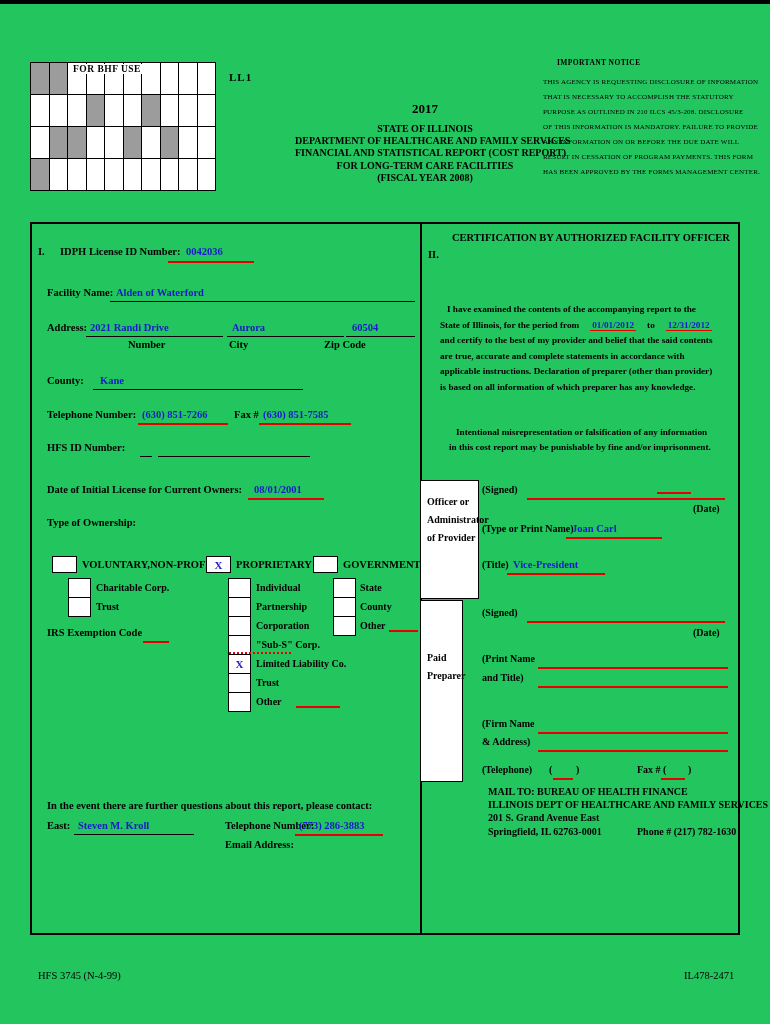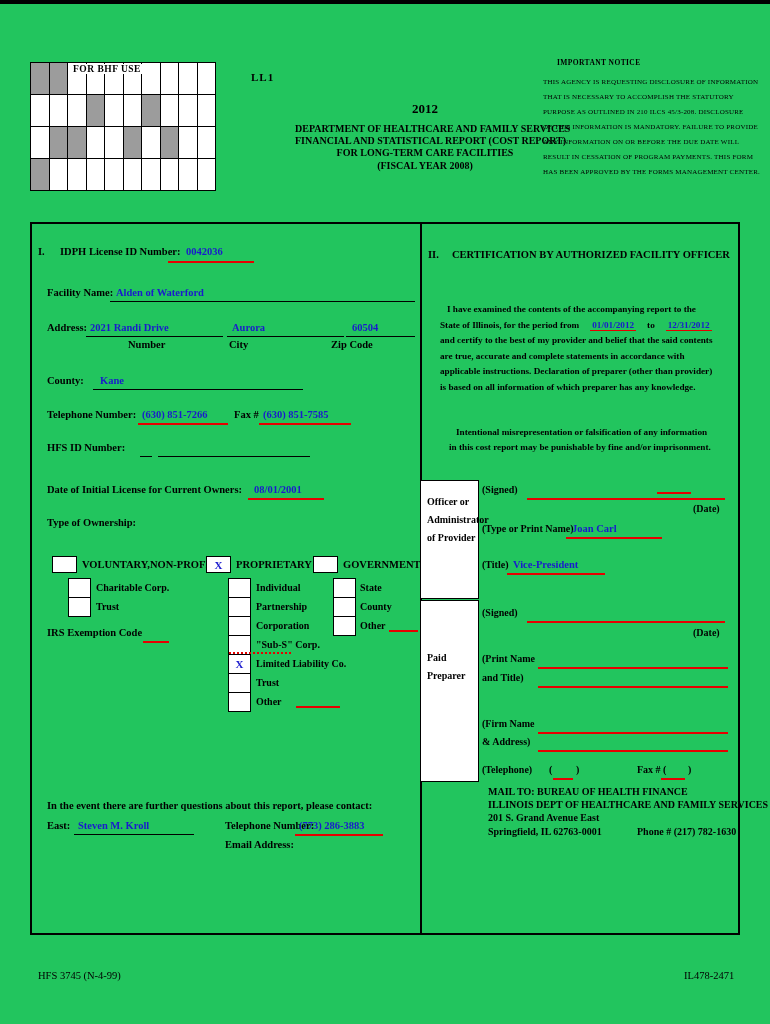--- a/index.html
+++ b/index.html
@@ -6,21 +6,21 @@
   html,body{background:#fff;}
   .page{position:relative;width:770px;height:1024px;background:#22c55e;
         font-family:"Liberation Serif","DejaVu Serif",serif;color:#000;overflow:hidden;}
   .abs{position:absolute;white-space:nowrap;}
   .topbar{position:absolute;left:0;top:0;width:770px;height:4px;background:#000;}
   .bhf-grid{position:absolute;display:grid;grid-template-columns:repeat(10,1fr);
             grid-template-rows:repeat(4,1fr);border-top:1px solid #000;border-left:1px solid #000;background:#fff;}
   .bhf-cell{border-right:1px solid #000;border-bottom:1px solid #000;}
   .bhf-cell.gray{background:#9c9c9c;}
   .bhf-label{font-size:9.5px;font-weight:bold;background:#fff;padding:0 3px;letter-spacing:.5px;}
-  .formcode{font-size:11px;font-weight:bold;letter-spacing:1px;margin-left:22px;}
+  .formcode{font-size:11px;font-weight:bold;letter-spacing:1px;}
   .titleblock{text-align:center;font-weight:bold;}
   .titleblock .year{font-size:13px;margin-bottom:6px;}
   .titleblock .tl{font-size:10px;line-height:12.2px;}
   .noticeblock{font-size:7px;line-height:15px;letter-spacing:.2px;}
   .noticeblock .nt{font-size:7.5px;font-weight:bold;padding-left:14px;margin-bottom:5px;letter-spacing:.4px;}
   .mainbox{position:absolute;border:2px solid #000;}
   .vdiv{position:absolute;width:2px;background:#000;}
   .lbl{font-weight:bold;font-size:10.5px;}
   .cl{font-weight:bold;font-size:10px;}
   .val{color:#1a1acd;font-weight:bold;font-size:10.5px;}
@@ -83,21 +83,22 @@
       <div class="bhf-cell"></div>
       <div class="bhf-cell"></div>
       <div class="bhf-cell"></div>
       <div class="bhf-cell"></div>
       <div class="bhf-cell"></div>
     </div>
   <span class="abs bhf-label" style="left:70px;top:64px">FOR BHF USE</span>
   <span class="abs formcode" style="left:229px;top:71px">LL1</span>
 
   <div class="abs titleblock" style="left:295px;top:101px;width:260px">
-    <div class="year">2012</div>
+    <div class="year">2017</div>
+    <div class="tl">STATE OF ILLINOIS</div>
     <div class="tl">DEPARTMENT OF HEALTHCARE AND FAMILY SERVICES</div>
     <div class="tl">FINANCIAL AND STATISTICAL REPORT (COST REPORT)</div>
     <div class="tl">FOR LONG-TERM CARE FACILITIES</div>
     <div class="tl">(FISCAL YEAR 2008)</div>
   </div>
 
   <div class="abs noticeblock" style="left:543px;top:55px;width:202px">
     <div class="nt">IMPORTANT NOTICE</div>
     <div>THIS AGENCY IS REQUESTING DISCLOSURE OF INFORMATION</div>
     <div>THAT IS NECESSARY TO ACCOMPLISH THE STATUTORY</div>
@@ -122,21 +123,21 @@
 
   <span class="abs lbl" style="left:47px;top:322px">Address:</span>
   <span class="abs val" style="left:90px;top:322px">2021 Randi Drive</span>
   <span class="abs val" style="left:232px;top:322px">Aurora</span>
   <span class="abs val" style="left:352px;top:322px">60504</span>
   <div class="hline" style="left:86px;top:336px;width:137px"></div>
   <div class="hline" style="left:227px;top:336px;width:117px"></div>
   <div class="hline" style="left:346px;top:336px;width:69px"></div>
   <span class="abs lbl" style="left:128px;top:339px">Number</span>
   <span class="abs lbl" style="left:229px;top:339px">City</span>
-  <span class="abs lbl" style="left:331px;top:339px">Zip Code</span>
+  <span class="abs lbl" style="left:324px;top:339px">Zip Code</span>
 
   <span class="abs lbl" style="left:47px;top:375px">County:</span>
   <span class="abs val" style="left:100px;top:375px">Kane</span>
   <div class="hline" style="left:93px;top:389px;width:210px"></div>
 
   <span class="abs lbl" style="left:47px;top:409px">Telephone Number:</span>
   <span class="abs val" style="left:142px;top:409px">(630) 851-7266</span>
   <div class="redline" style="left:138px;top:423px;width:90px"></div>
   <span class="abs lbl" style="left:234px;top:409px">Fax #</span>
   <span class="abs val" style="left:263px;top:409px">(630) 851-7585</span>
@@ -193,21 +194,21 @@
   <span class="abs lbl" style="left:47px;top:800px">In the event there are further questions about this report, please contact:</span>
   <span class="abs lbl" style="left:47px;top:820px">East:</span>
   <span class="abs val" style="left:78px;top:820px">Steven M. Kroll</span>
   <div class="hline" style="left:74px;top:834px;width:120px"></div>
   <span class="abs lbl" style="left:225px;top:820px">Telephone Number:</span>
   <span class="abs val" style="left:299px;top:820px">(773) 286-3883</span>
   <div class="redline" style="left:295px;top:834px;width:88px"></div>
   <span class="abs lbl" style="left:225px;top:839px">Email Address:</span>
 
   <span class="abs lbl" style="left:428px;top:249px">II.</span>
-  <span class="abs lbl" style="left:452px;top:249px">CERTIFICATION BY AUTHORIZED FACILITY OFFICER</span>
+  <span class="abs lbl" style="left:452px;top:232px">CERTIFICATION BY AUTHORIZED FACILITY OFFICER</span>
 
   <div class="abs certline" style="left:447px;top:304px">I have examined the contents of the accompanying report to the</div>
   <div class="abs certline" style="left:440px;top:320px">
     <span>State of Illinois, for the period from</span><span class="val dateval">01/01/2012</span><span>to</span><span class="val dateval">12/31/2012</span>
   </div>
   <div class="abs certline" style="left:440px;top:335px">and certify to the best of my provider and belief that the said contents</div>
   <div class="abs certline" style="left:440px;top:351px">are true, accurate and complete statements in accordance with</div>
   <div class="abs certline" style="left:440px;top:366px">applicable instructions.  Declaration of preparer (other than provider)</div>
   <div class="abs certline" style="left:440px;top:382px">is based on all information of which preparer has any knowledge.</div>
 
@@ -223,21 +224,21 @@
   <div class="redline" style="left:657px;top:492px;width:34px"></div>
   <div class="redline" style="left:527px;top:498px;width:198px"></div>
   <span class="abs small-lbl" style="left:693px;top:503px">(Date)</span>
   <span class="abs small-lbl" style="left:482px;top:523px">(Type or Print Name)</span>
   <span class="abs val" style="left:572px;top:523px">Joan Carl</span>
   <div class="redline" style="left:566px;top:537px;width:96px"></div>
   <span class="abs small-lbl" style="left:482px;top:559px">(Title)</span>
   <span class="abs val" style="left:513px;top:559px">Vice-President</span>
   <div class="redline" style="left:507px;top:573px;width:98px"></div>
 
-  <div class="cellbox" style="left:420px;top:600px;width:59px;height:182px;padding-top:48px">
+  <div class="cellbox" style="left:420px;top:600px;width:43px;height:182px;padding-top:48px">
     <div class="cell-label">Paid</div>
     <div class="cell-label">Preparer</div>
   </div>
   <span class="abs small-lbl" style="left:482px;top:607px">(Signed)</span>
   <div class="redline" style="left:527px;top:621px;width:198px"></div>
   <span class="abs small-lbl" style="left:693px;top:627px">(Date)</span>
   <span class="abs small-lbl" style="left:482px;top:653px">(Print Name</span>
   <div class="redline" style="left:538px;top:667px;width:190px"></div>
   <span class="abs small-lbl" style="left:482px;top:672px">and Title)</span>
   <div class="redline" style="left:538px;top:686px;width:190px"></div>

